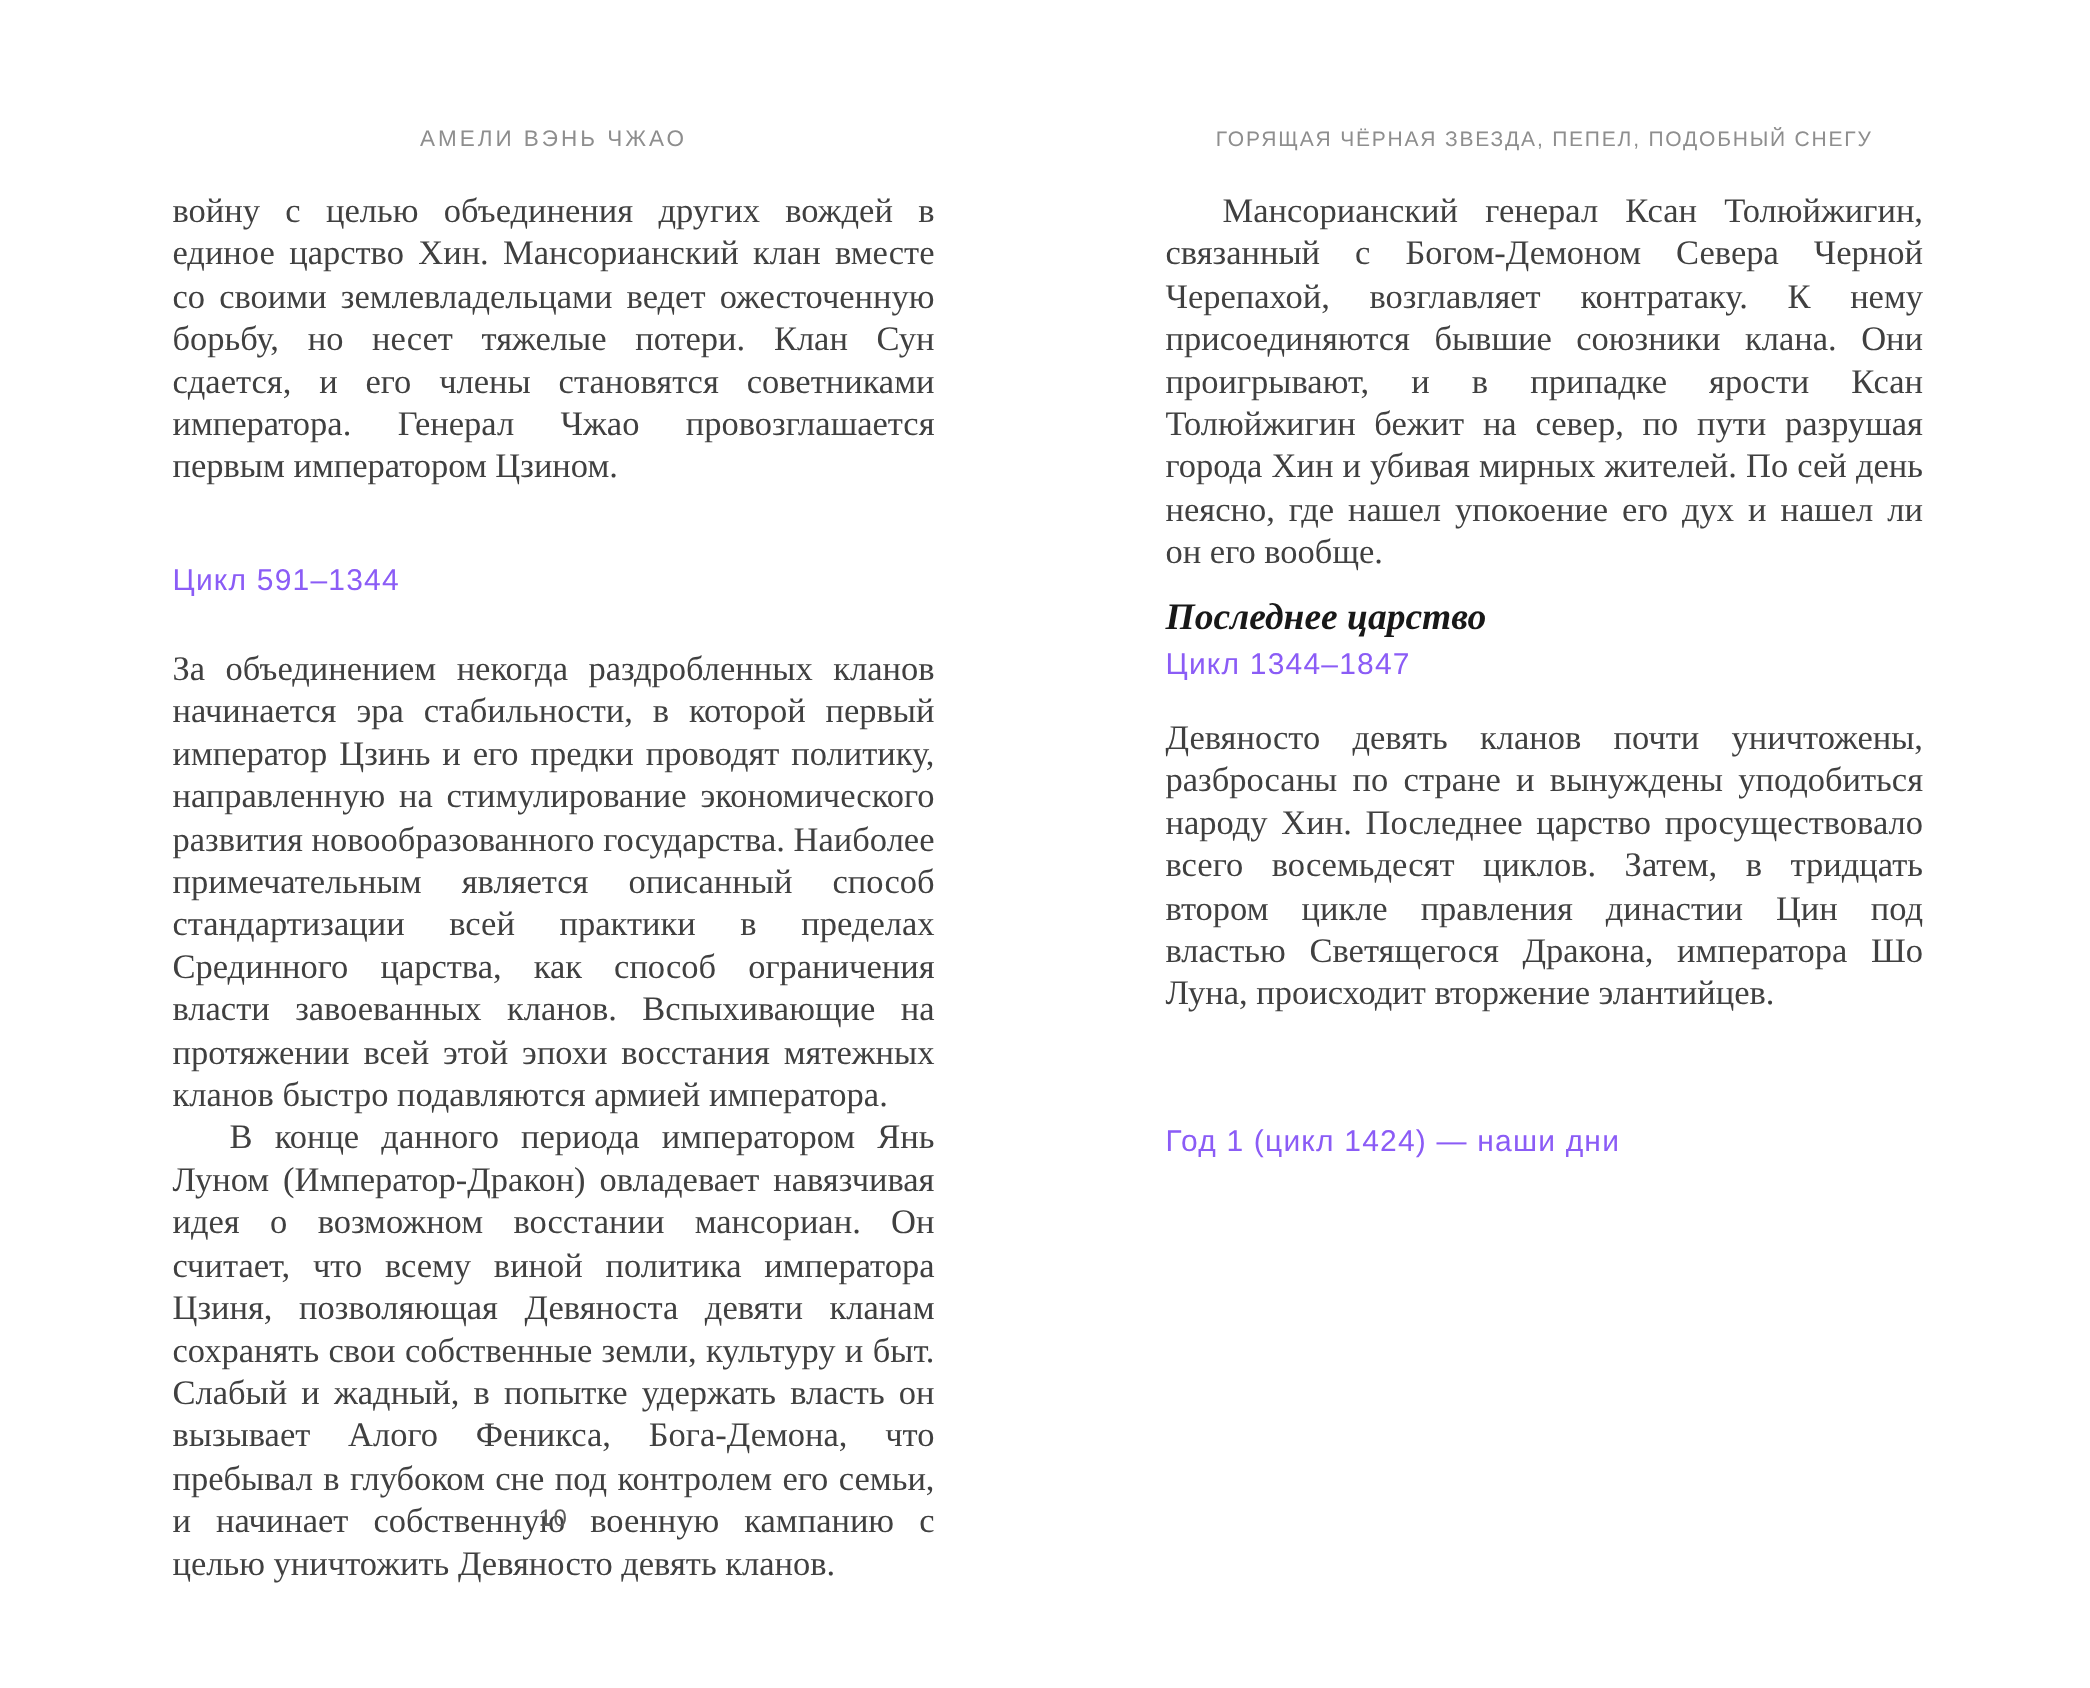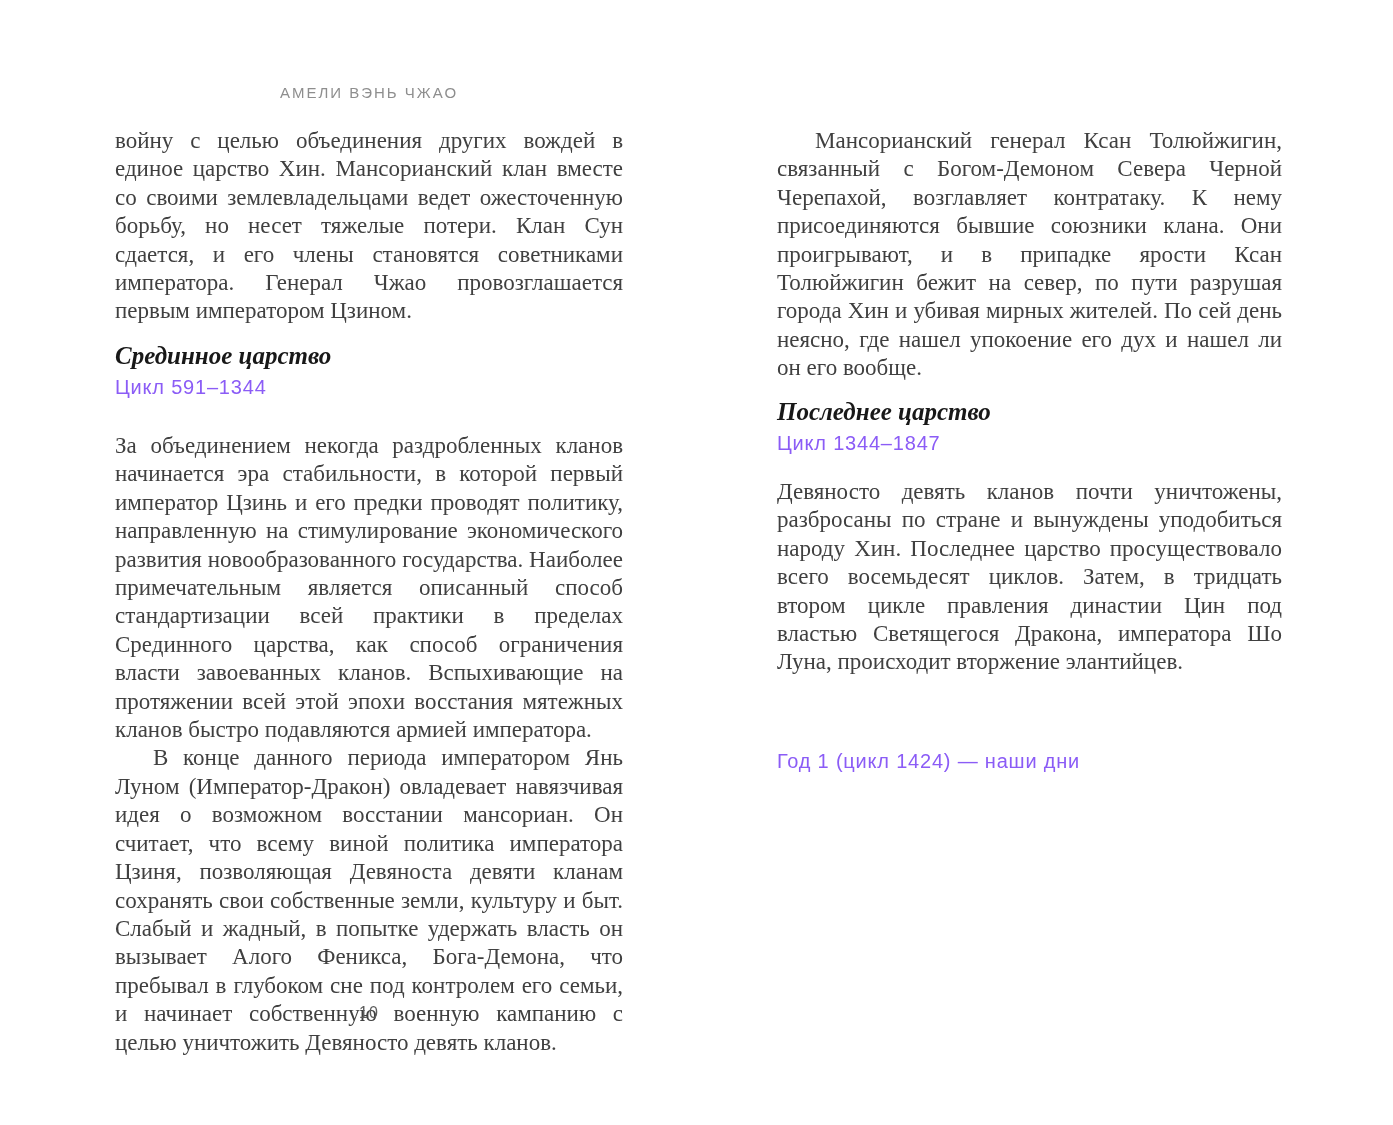--- a/index.html
+++ b/index.html
@@ -116,33 +116,33 @@
 </head>
 <body>
 
 <div class="spread">
 
   <div class="page page-left">
     <div class="running-head lp-head">АМЕЛИ ВЭНЬ ЧЖАО</div>
 
     <div class="body-para lp-para1">войну с целью объединения других вождей в единое царство Хин. Мансорианский клан вместе со своими землевладельцами ведет ожесточенную борьбу, но несет тяжелые потери. Клан Сун сдается, и его члены становятся советниками императора. Генерал Чжао провозглашается первым императором Цзином.</div>
 
-    <div class="section-title lp-sec-title">Срединное царство</div>
 
     <div class="section-subtitle lp-sec-sub">Цикл 591–1344</div>
 
     <div class="para-stack lp-paras">
       <div class="body-para">За объединением некогда раздробленных кланов начинается эра стабильности, в которой первый император Цзинь и его предки проводят политику, направленную на стимулирование экономического развития новообразованного государства. Наиболее примечательным является описанный способ стандартизации всей практики в пределах Срединного царства, как способ ограничения власти завоеванных кланов. Вспыхивающие на протяжении всей этой эпохи восстания мятежных кланов быстро подавляются армией императора.</div>
       <div class="body-para">В конце данного периода императором Янь Луном (Император-Дракон) овладевает навязчивая идея о возможном восстании мансориан. Он считает, что всему виной политика императора Цзиня, позволяющая Девяноста девяти кланам сохранять свои собственные земли, культуру и быт. Слабый и жадный, в попытке удержать власть он вызывает Алого Феникса, Бога-Демона, что пребывал в глубоком сне под контролем его семьи, и начинает собственную военную кампанию с целью уничтожить Девяносто девять кланов.</div>
     </div>
 
     <div class="page-number lp-pagenum">10</div>
   </div>
 
   <div class="page page-right">
+    <div class="running-head rp-head">ГОРЯЩАЯ ЧЁРНАЯ ЗВЕЗДА, ПЕПЕЛ, ПОДОБНЫЙ СНЕГУ</div>
 
     <div class="body-para indent rp-para1">Мансорианский генерал Ксан Толюйжигин, связанный с Богом-Демоном Севера Черной Черепахой, возглавляет контратаку. К нему присоединяются бывшие союзники клана. Они проигрывают, и в припадке ярости Ксан Толюйжигин бежит на север, по пути разрушая города Хин и убивая мирных жителей. По сей день неясно, где нашел упокоение его дух и нашел ли он его вообще.</div>
 
     <div class="section-title rp-sec1-title">Последнее царство</div>
 
     <div class="section-subtitle rp-sec1-sub">Цикл 1344–1847</div>
 
     <div class="body-para rp-para2">Девяносто девять кланов почти уничтожены, разбросаны по стране и вынуждены уподобиться народу Хин. Последнее царство просуществовало всего восемьдесят циклов. Затем, в тридцать втором цикле правления династии Цин под властью Светящегося Дракона, императора Шо Луна, происходит вторжение элантийцев.</div>
 
 

